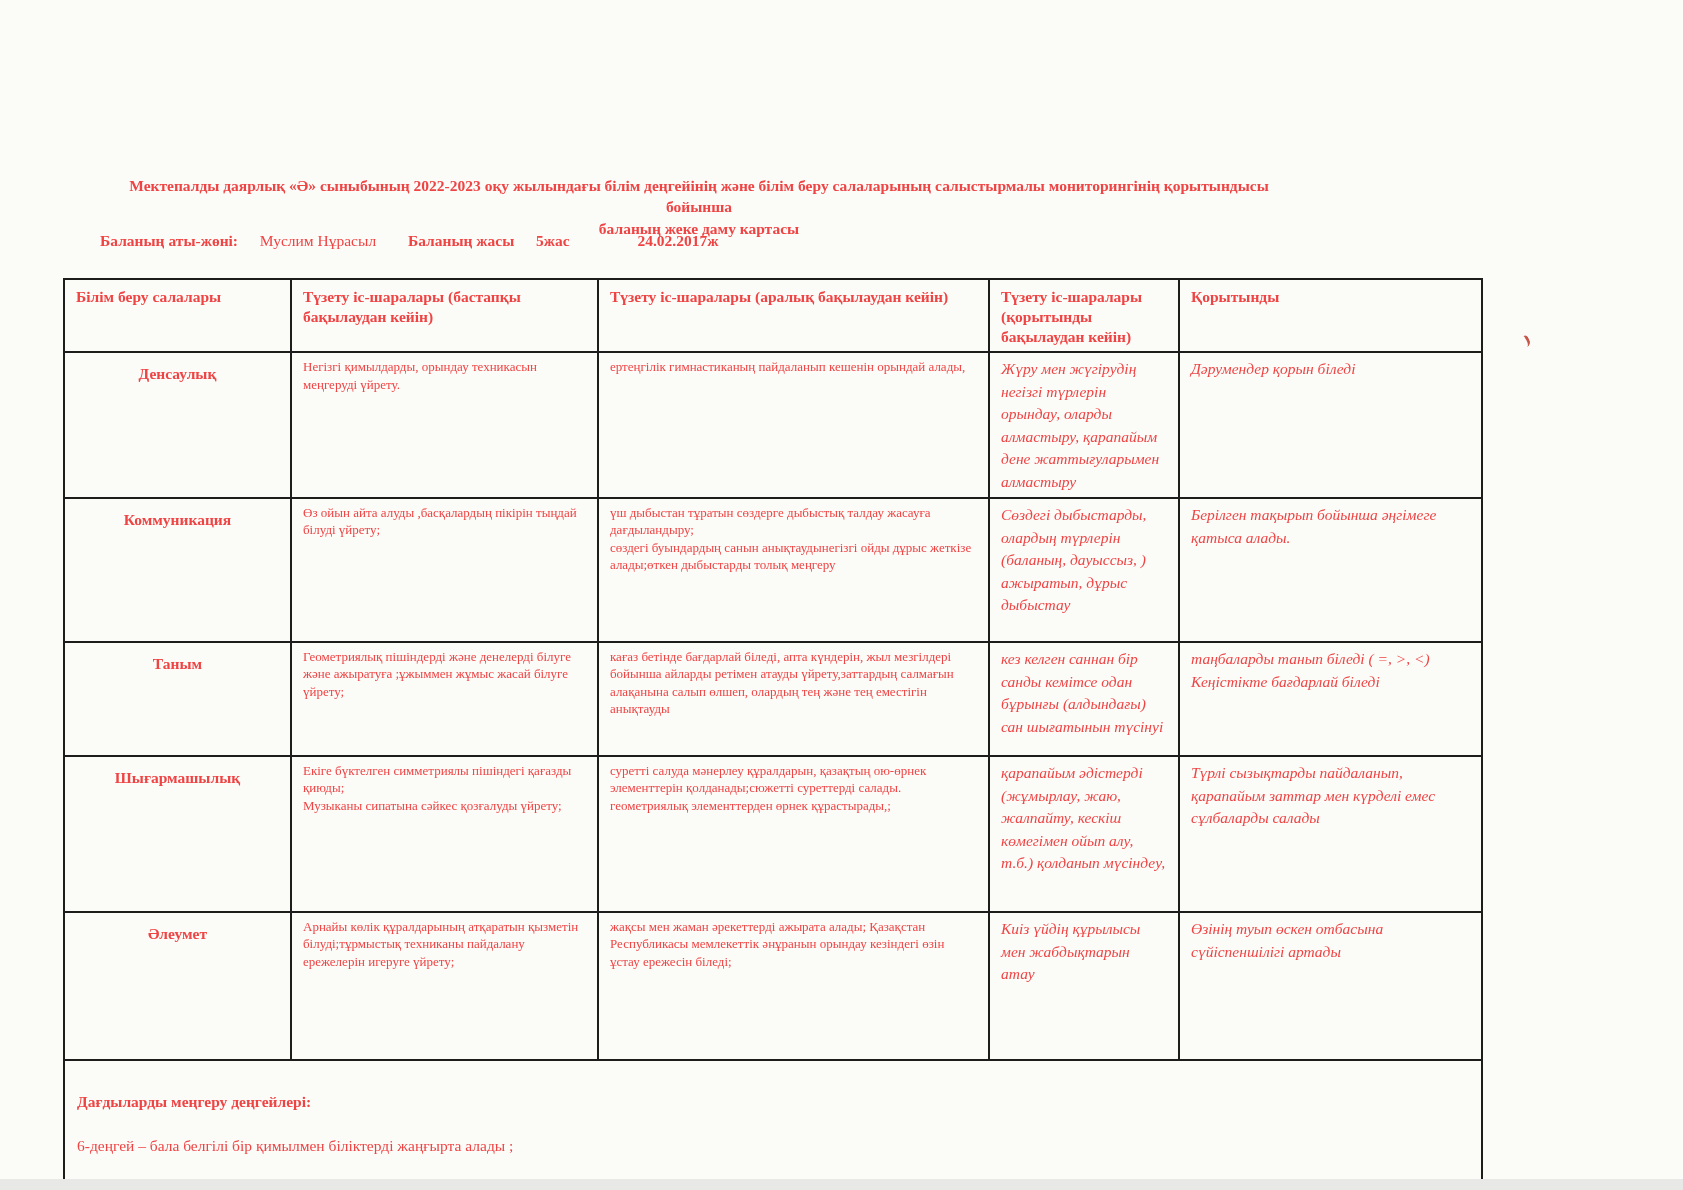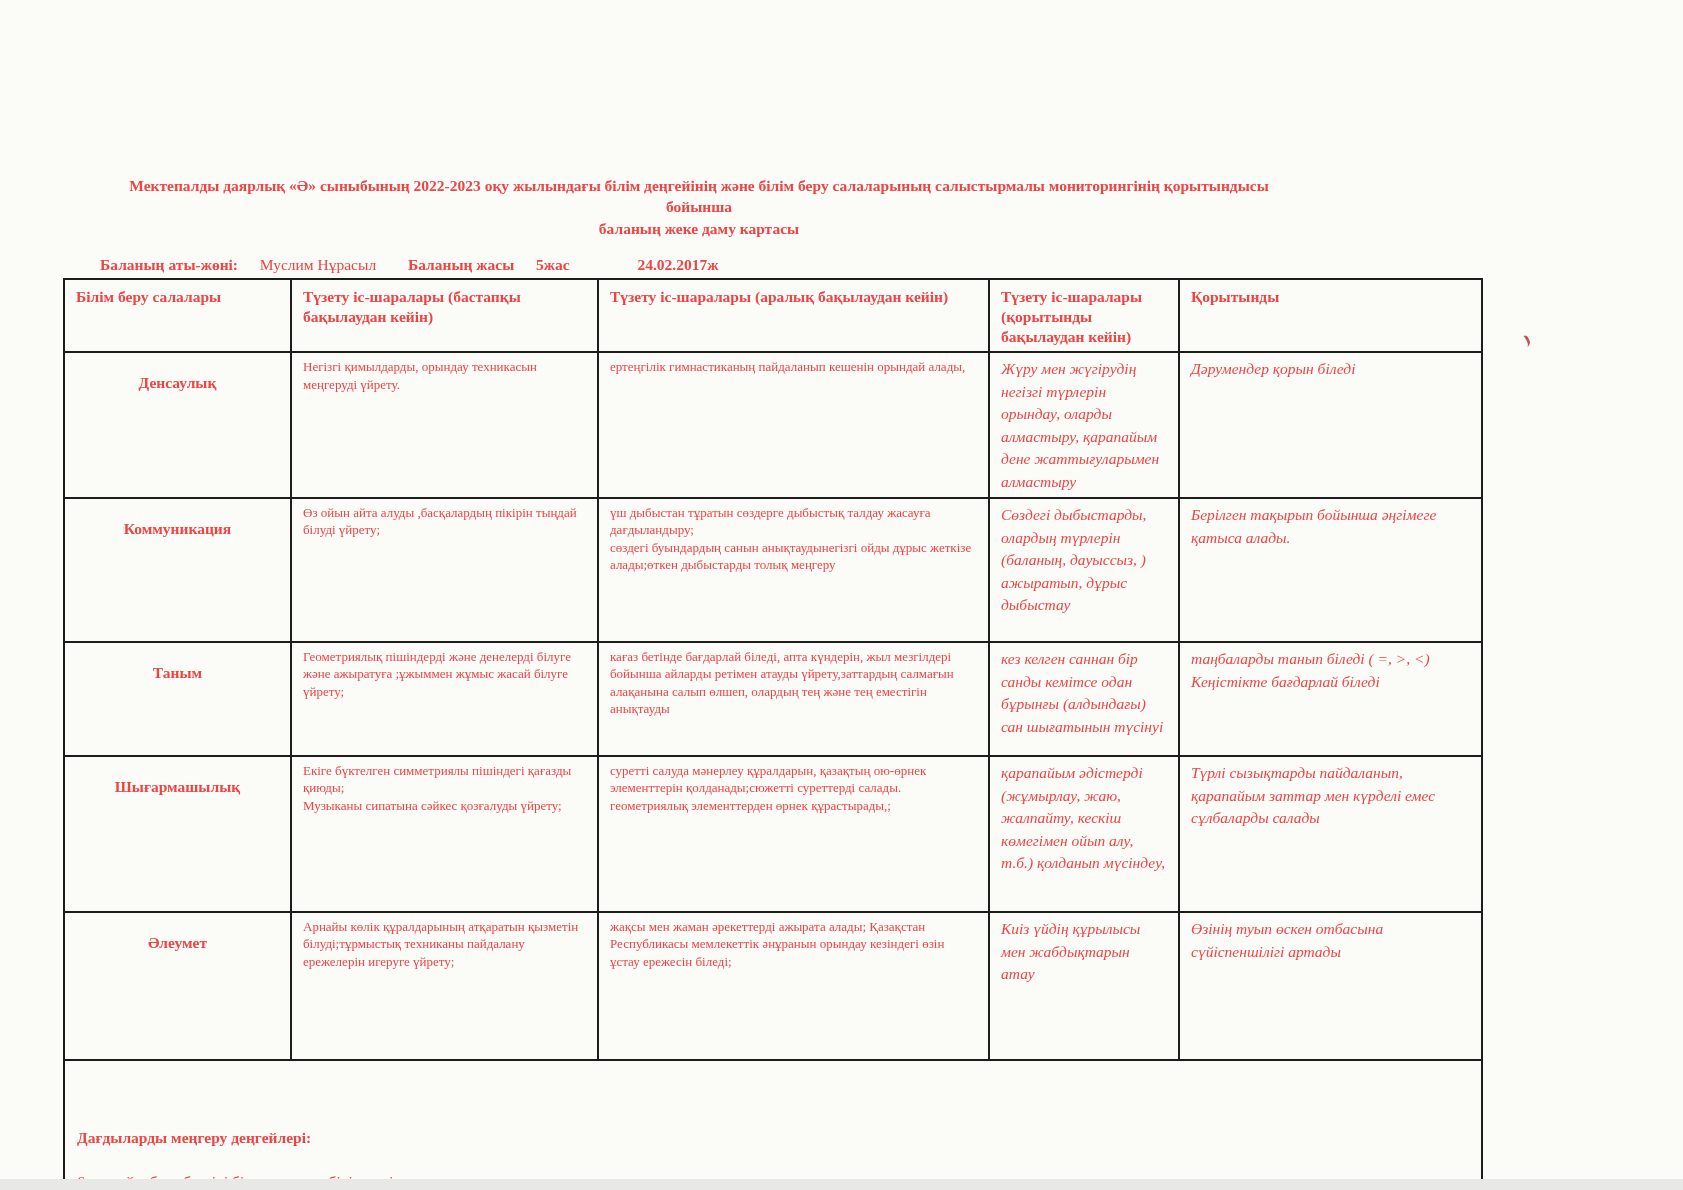--- a/index.html
+++ b/index.html
@@ -12,21 +12,21 @@
     overflow:hidden;
     box-shadow:0 0 6px rgba(0,0,0,.25);
   }
   .doc-title {
     position:absolute; top:175px; left:96px; width:1206px;
     text-align:center; font-weight:bold; font-size:15.5px; line-height:1.38;
     white-space:pre-line;
   }
   .child-info {
     position:absolute; top:232px; left:100px;
-    font-size:15.5px; white-space:nowrap;margin-top:24px;
+    font-size:15.5px; white-space:nowrap;
   }
   .child-info .lbl { font-weight:bold; }
   .child-info .val { font-weight:normal; }
   .gap-sm { display:inline-block; width:14px; }
   .gap-md { display:inline-block; width:24px; }
   .gap-lg { display:inline-block; width:60px; }
 
   table.assessment {
     position:absolute; top:278px; left:63px;
     width:1418px; border-collapse:collapse; table-layout:fixed;
@@ -38,27 +38,27 @@
     padding:5px 11px 4px 11px;
     font-size:13px; line-height:1.32;
     white-space:pre-line;
     overflow:hidden;
   }
   .assessment th {
     text-align:left; font-weight:bold; font-size:15.5px;
     padding-top:7px; line-height:1.3;
   }
   td.cell-area {
-    text-align:center; font-weight:bold; padding-top:20px; font-size:15.5px;
+    text-align:center; font-weight:bold; padding-top:11px; font-size:15.5px;
   }
   td.cell-italic {
     font-style:italic; font-size:15.5px; line-height:1.45;
   }
   td.cell-footer { padding:8px 12px; line-height:1.42; font-size:15.5px; }
-  td.cell-footer .footer-title { font-weight:bold;margin-top:36px; }
+  td.cell-footer .footer-title { font-weight:bold; }
 
   .red-mark {
     position:absolute; top:336px; left:1519px;
     width:8px; height:12px;
     border-right:3px solid #c0392b;
     border-radius:70% 40% 60% 40%;
     transform:rotate(-28deg);
     opacity:.85;
   }
 </style>

